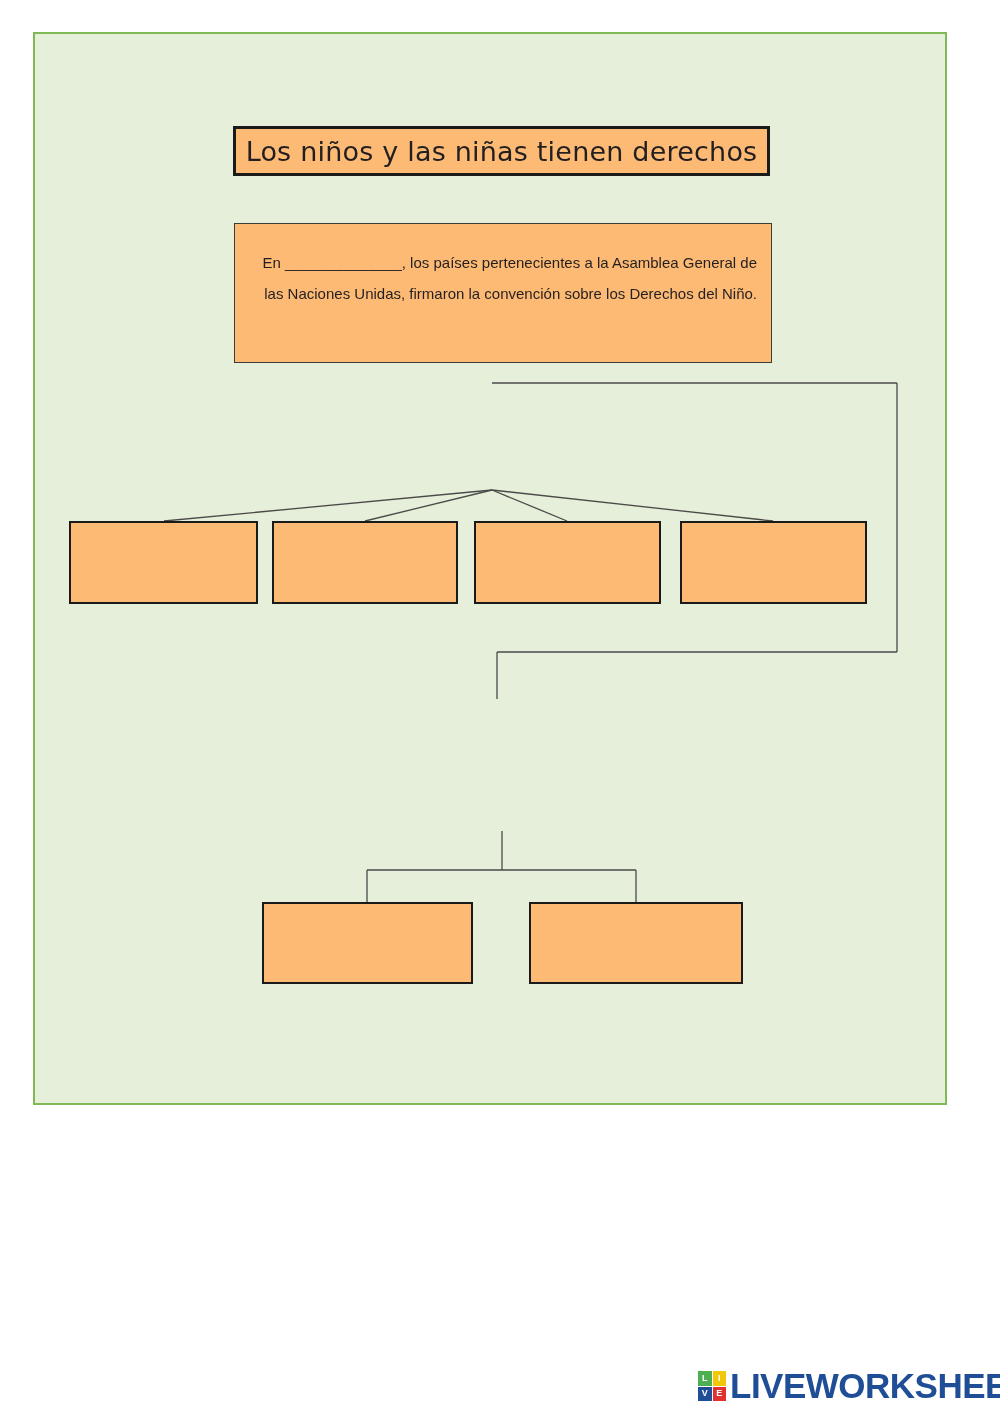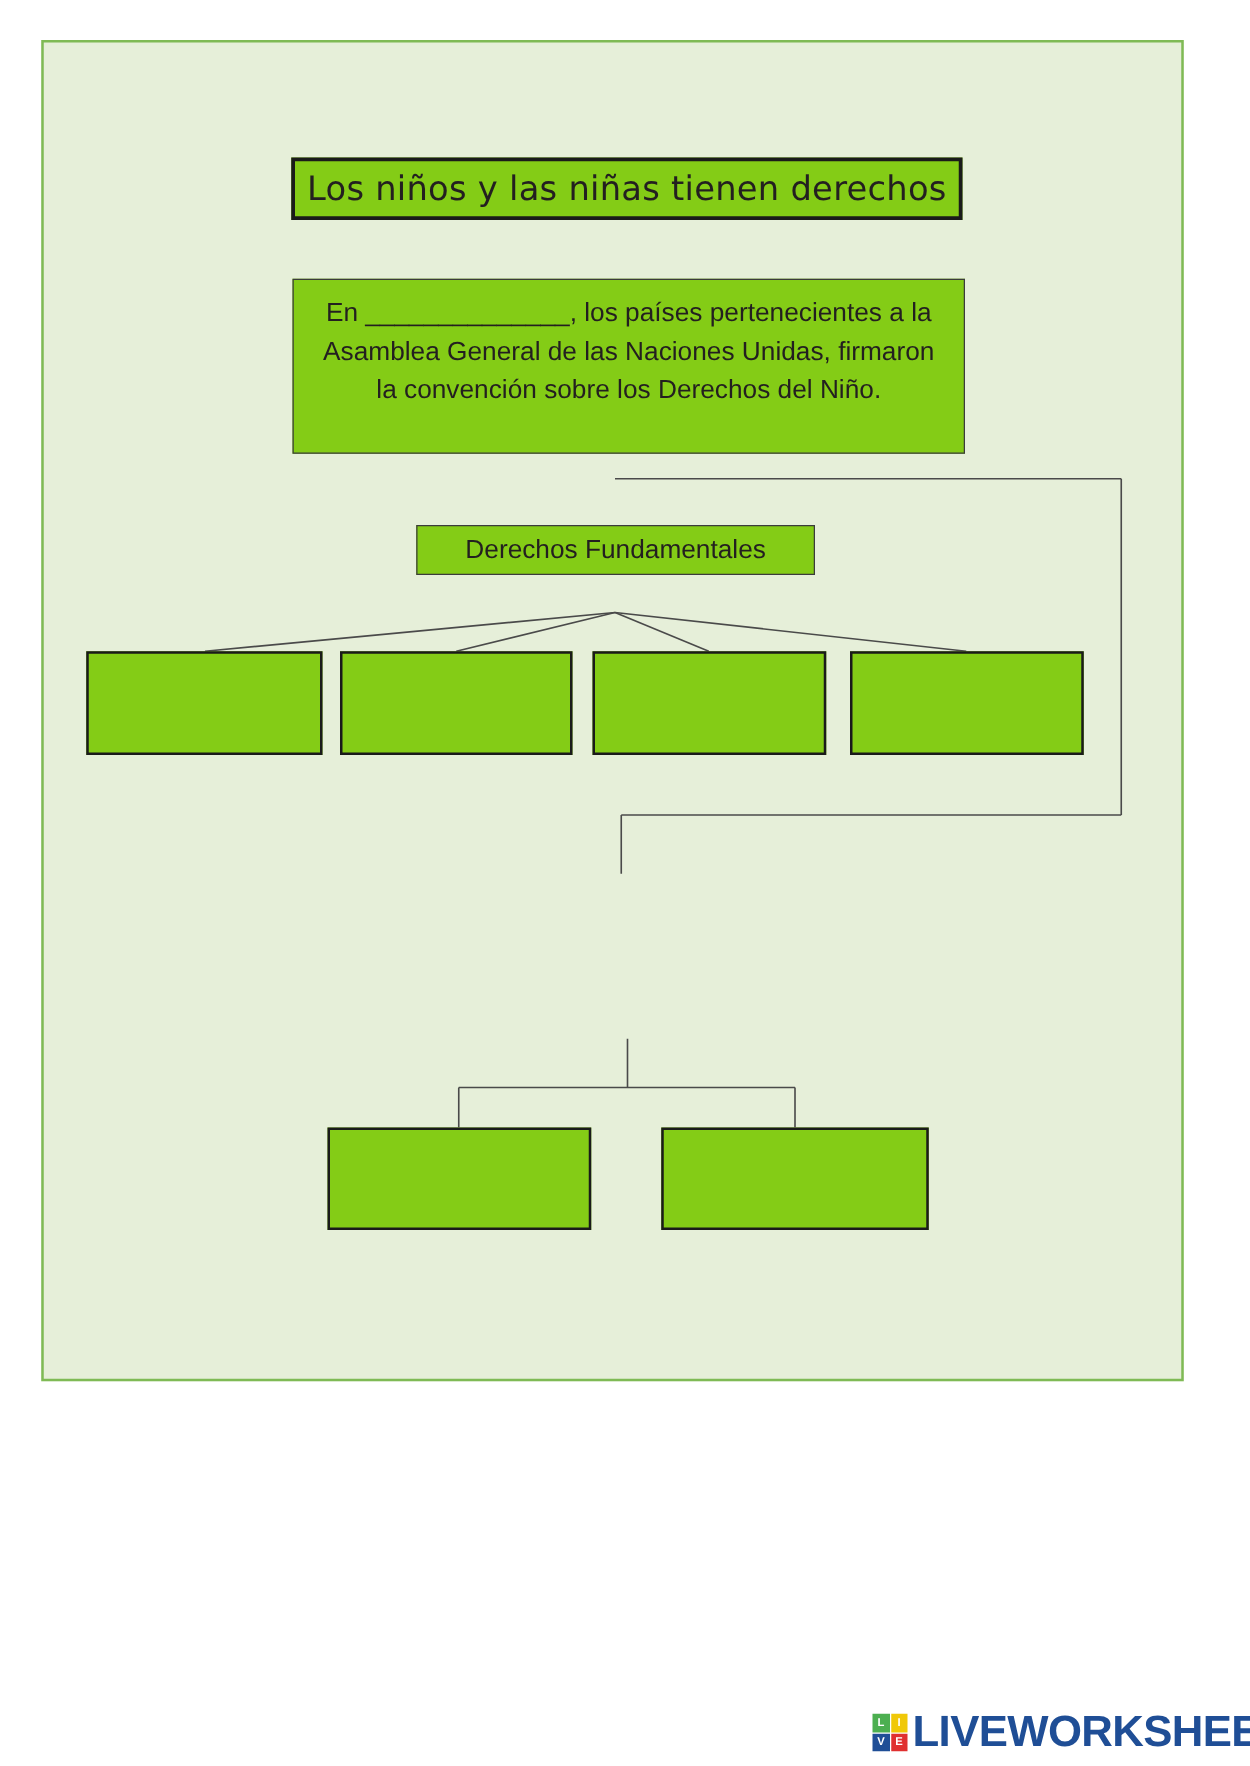--- a/index.html
+++ b/index.html
@@ -23,21 +23,21 @@
     width: 914px;
     height: 1073px;
     background: #e6efd9;
     border: 2px solid #7fba55;
     box-sizing: border-box;
   }
 
   
   .wbox {
     position: absolute;
-    background: #84cc16;
+    background: #fdba74;
     box-sizing: border-box;
     display: flex;
     align-items: center;
     justify-content: center;
     text-align: center;
     color: #231f20;
   }
 
   #title-box {
     left: 198px;
@@ -50,24 +50,24 @@
     letter-spacing: .2px;
   }
 
   #intro-box {
     left: 199px;
     top: 189px;
     width: 538px;
     height: 140px;
     border: 1px solid #3b3b3b;
     display: block;
-    padding: 12px 14px 10px 14px;
-    font-size: 21px;
+    padding: 24px 14px 10px 14px;
+    font-size: 15px;
     line-height: 30.5px;
-    text-align: center;
+    text-align: right;
   }
   #intro-text { display: block; }
 
   #fundamentales-box {
     left: 298px;
     top: 386px;
     width: 319px;
     height: 40px;
     border: 1px solid #3b3b3b;
     font-size: 21px;
@@ -179,23 +179,20 @@
   </svg>
 
   <div class="wbox" id="title-box">
     <span>Los niños y las niñas tienen derechos</span>
   </div>
 
   <div class="wbox" id="intro-box">
     <span id="intro-text">En ______________, los países pertenecientes a la Asamblea General de las Naciones Unidas, firmaron la convención sobre los Derechos del Niño.</span>
   </div>
 
-  <div class="wbox" id="fundamentales-box">
-    <span>Derechos Fundamentales</span>
-  </div>
 
   <div class="wbox answer-box" id="answer-box-1">
     <span></span>
   </div>
   <div class="wbox answer-box" id="answer-box-2">
     <span></span>
   </div>
   <div class="wbox answer-box" id="answer-box-3">
     <span></span>
   </div>

